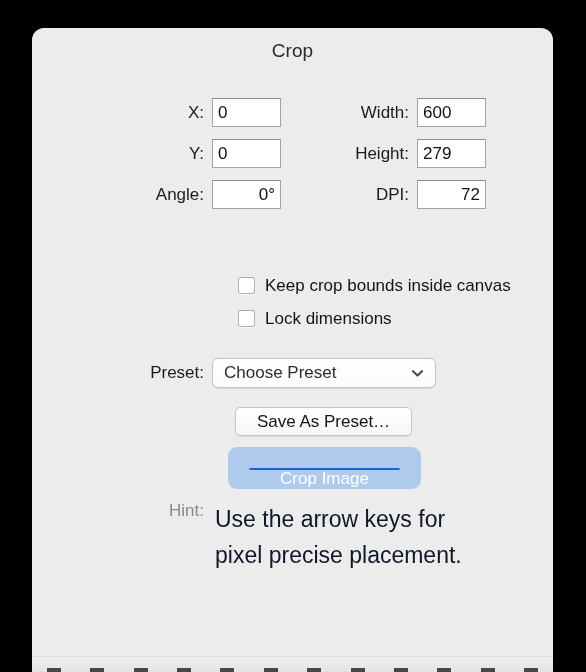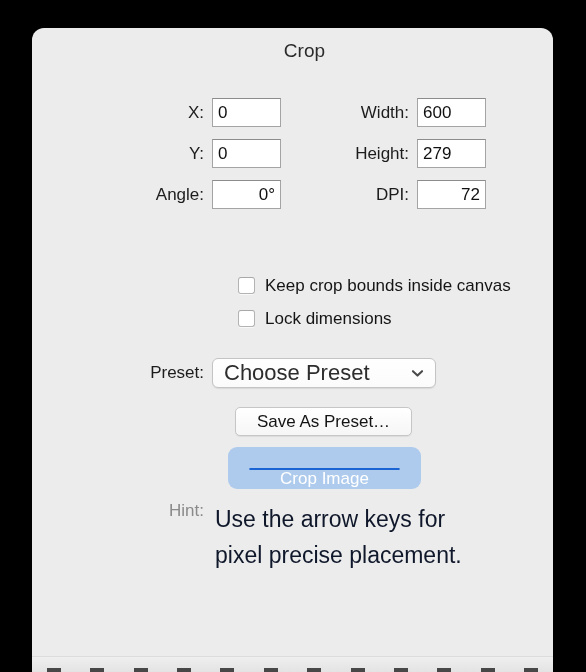--- a/index.html
+++ b/index.html
@@ -24,21 +24,21 @@
     width: 521px;
     height: 644px;
     background: #ececec;
     border-radius: 12px 12px 0 0;
     overflow: hidden;
   }
 
   .panel-title {
     position: absolute;
     top: 12px;
-    left: 12px;
+    left: 0;
     width: 100%;
     text-align: center;
     font-size: 19px;
     color: #2b2b2b;
     letter-spacing: 0.1px;
   }
 
   
   .form {
     position: absolute;
@@ -136,21 +136,21 @@
     height: 30px;
     background: linear-gradient(#ffffff, #fbfbfb);
     border: 1px solid #c4c4c4;
     border-radius: 6px;
     box-shadow: 0 1px 1px rgba(0,0,0,0.08);
     display: flex;
     align-items: center;
   }
   .select-text {
     margin-left: 11px;
-    font-size: 22px;
+    font-size: 17px;
     color: #2d2d2d;
     white-space: nowrap;
   }
   .chevron {
     position: absolute;
     right: 11px;
     top: 50%;
     transform: translateY(-50%);
     width: 13px;
     height: 13px;

